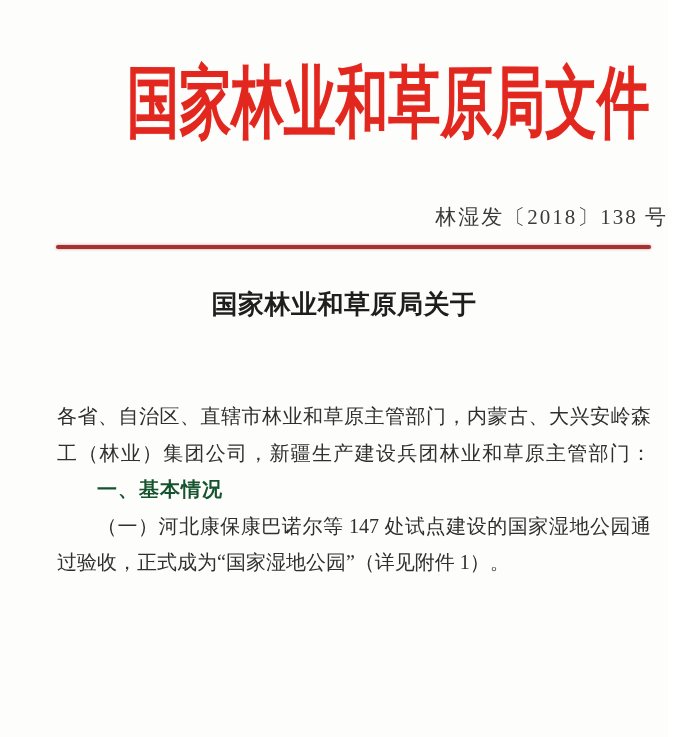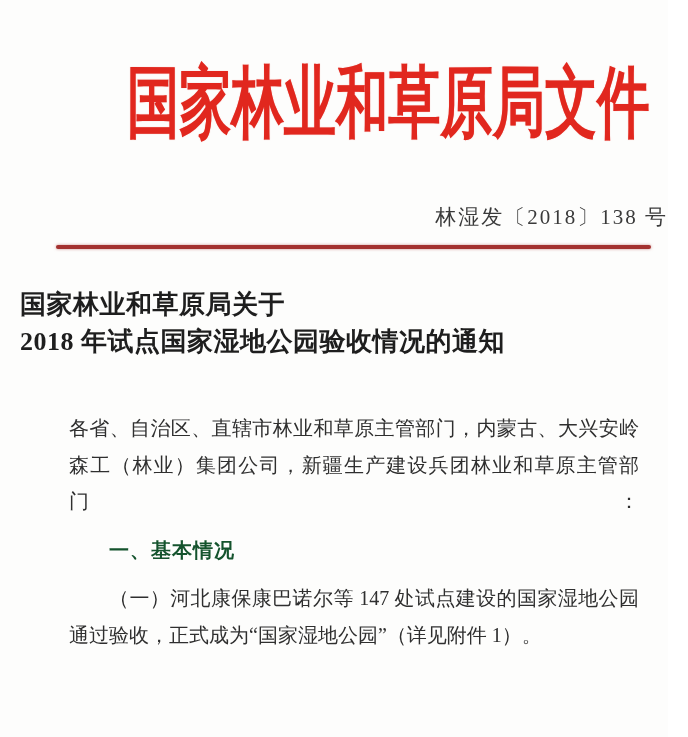--- a/index.html
+++ b/index.html
@@ -56,38 +56,39 @@
     background: var(--divider-red);
     border-radius: 2px;
     box-shadow: 0 0 3px rgba(163, 50, 48, 0.55);
   }
   
   .doc-title {
     position: absolute;
     top: 286px;
     left: 20px;
     right: 0;
+    text-align: center;
     font-weight: bold;
     font-size: 26px;
     line-height: 37px;
     color: var(--title-black);
     letter-spacing: 0.5px;
   }
   
   .body-text {
     position: absolute;
     top: 398px;
     left: 57px;
     width: 594px;
     font-size: 20px;
     line-height: 36.5px;
     color: var(--body-black);
     text-align: justify;
   }
-  .body-text p { margin: 12px; }
+  .body-text p { margin: 0; }
   .p-indent { text-indent: 2em; }
   .p-justify-last { text-align-last: justify; }
   .section-heading {
     text-indent: 2em;
     font-weight: bold;
     color: #14532d;
     font-family: "Liberation Sans", "DejaVu Sans", sans-serif;
     letter-spacing: 1px;
   }
 </style>
@@ -97,21 +98,20 @@
 <div class="page">
 
   <div class="banner">国家林业和草原局文件</div>
 
   <div class="doc-number">林湿发〔2018〕138 号</div>
 
   <div class="divider"></div>
 
   <div class="doc-title">
     <div>国家林业和草原局关于</div>
-    <div>2018 年试点国家湿地公园验收情况的通知</div>
   </div>
 
   <div class="body-text">
     <p class="p-justify-last">各省、自治区、直辖市林业和草原主管部门，内蒙古、大兴安岭森工（林业）集团公司，新疆生产建设兵团林业和草原主管部门：</p>
     <p class="section-heading">一、基本情况</p>
     <p class="p-indent">（一）河北康保康巴诺尔等 147 处试点建设的国家湿地公园通过验收，正式成为“国家湿地公园”（详见附件 1）。</p>
   </div>
 
 </div>
 

